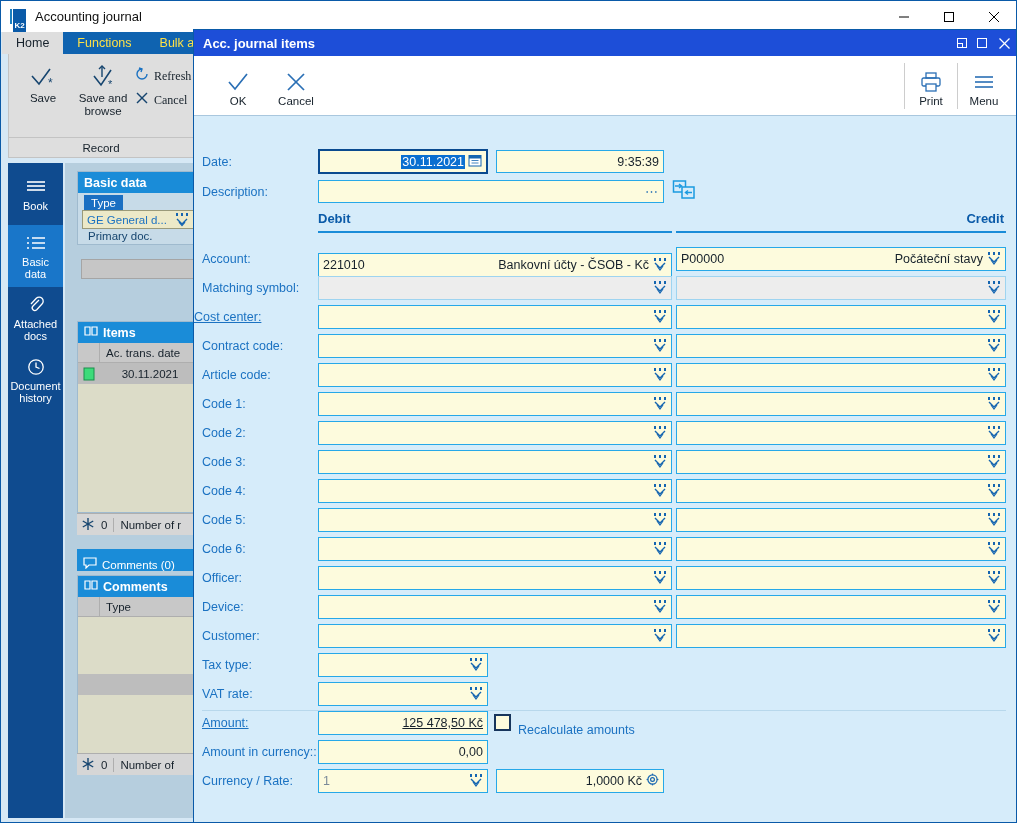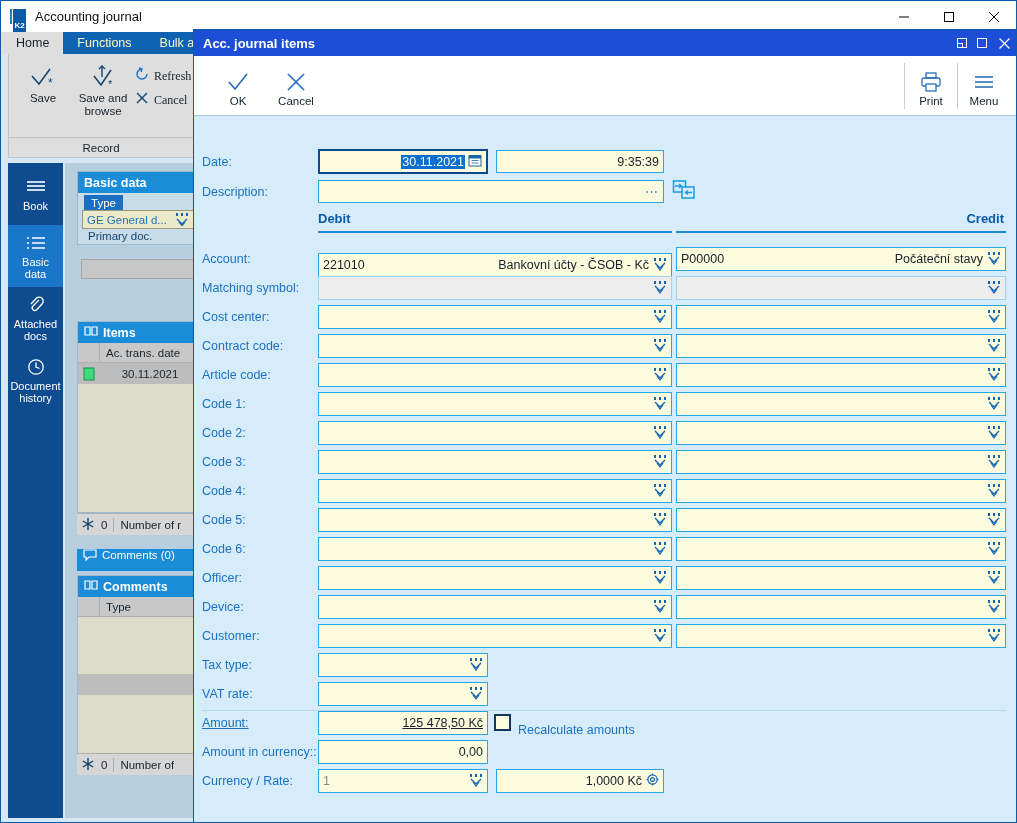--- a/index.html
+++ b/index.html
@@ -40,21 +40,21 @@
   }
   .win-btn svg { display:block; }
 
   
   .ribbon-tabs {
     position:absolute; left:1px; top:31px; width:1014px; height:22px;
     background:#0f63b0;
     display:flex; align-items:flex-end;
   }
   .rtab {
-    height:22px; padding:0 14px; font-size:12.5px; color:#fef9c3;
+    height:22px; padding:0 14px; font-size:12.5px; color:#fde047;
     display:flex; align-items:center;
   }
   .rtab.active { background:#dedede; color:#16212b; }
   .ribbon-body {
     position:absolute; left:7px; top:53px; width:186px; height:104px;
     background:#dedede;
     border-left:1px solid #c3c3c3; border-right:1px solid #c3c3c3; border-bottom:1px solid #c3c3c3;
   }
   .rbn-group { position:relative; width:100%; height:100%; }
   .rbn-items { display:flex; padding: 6px 0 0 4px; }
@@ -104,21 +104,21 @@
   .grid-cell { font-size:11.5px; color:#16212b; display:flex; align-items:center; padding-left:6px; }
   .grid-body { background:#dcdcc8; }
   .statusbar {
     height:22px; background:#d6d6d6; border-top:1px solid #aeaeae;
     display:flex; align-items:center; font-size:11.5px; color:#16212b; gap:6px; padding-left:4px;
   }
   .statusbar .sep { width:1px; height:14px; background:#aeaeae; }
 
   .subtab {
     height:22px; background:#1a8cd8; color:#ffffff; font-size:11.5px;
-    display:flex; align-items:flex-start; gap:5px; padding-left:6px;
+    display:flex; align-items:flex-end; gap:5px; padding-left:6px;
   }
 
   
   .dialog {
     position:absolute; left:192px; top:28px; width:824px; height:795px;
     background:#d6ecfa;
     border:1px solid #0a5aa8;
   }
   .dlg-title {
     height:26px; background:#1d4ed8; color:#ffffff;
@@ -571,21 +571,21 @@
               <i></i>
               <i></i>
             </span>
             <span class="chev"><svg width="12" height="10" viewBox="0 0 12 10">
                 <polyline points="1,1 6,6 11,1" fill="none" stroke="#1565b0" stroke-width="1.4"></polyline>
                 <polyline points="3,4 6,8 9,4" fill="none" stroke="#1565b0" stroke-width="1.2"></polyline>
               </svg></span>
           </span>
       </div>
 
-      <div class="lbl" style="left:8px; top:193px;">Cost center:</div>
+      <div class="lbl" style="left:0; top:193px;text-decoration:underline;">Cost center:</div>
       <div class="fld" style="left:124px; top:188px; width:354px;">
         <span class="dd">
             <span class="dots">
               <i></i>
               <i></i>
               <i></i>
             </span>
             <span class="chev"><svg width="12" height="10" viewBox="0 0 12 10">
                 <polyline points="1,1 6,6 11,1" fill="none" stroke="#1565b0" stroke-width="1.4"></polyline>
                 <polyline points="3,4 6,8 9,4" fill="none" stroke="#1565b0" stroke-width="1.2"></polyline>

